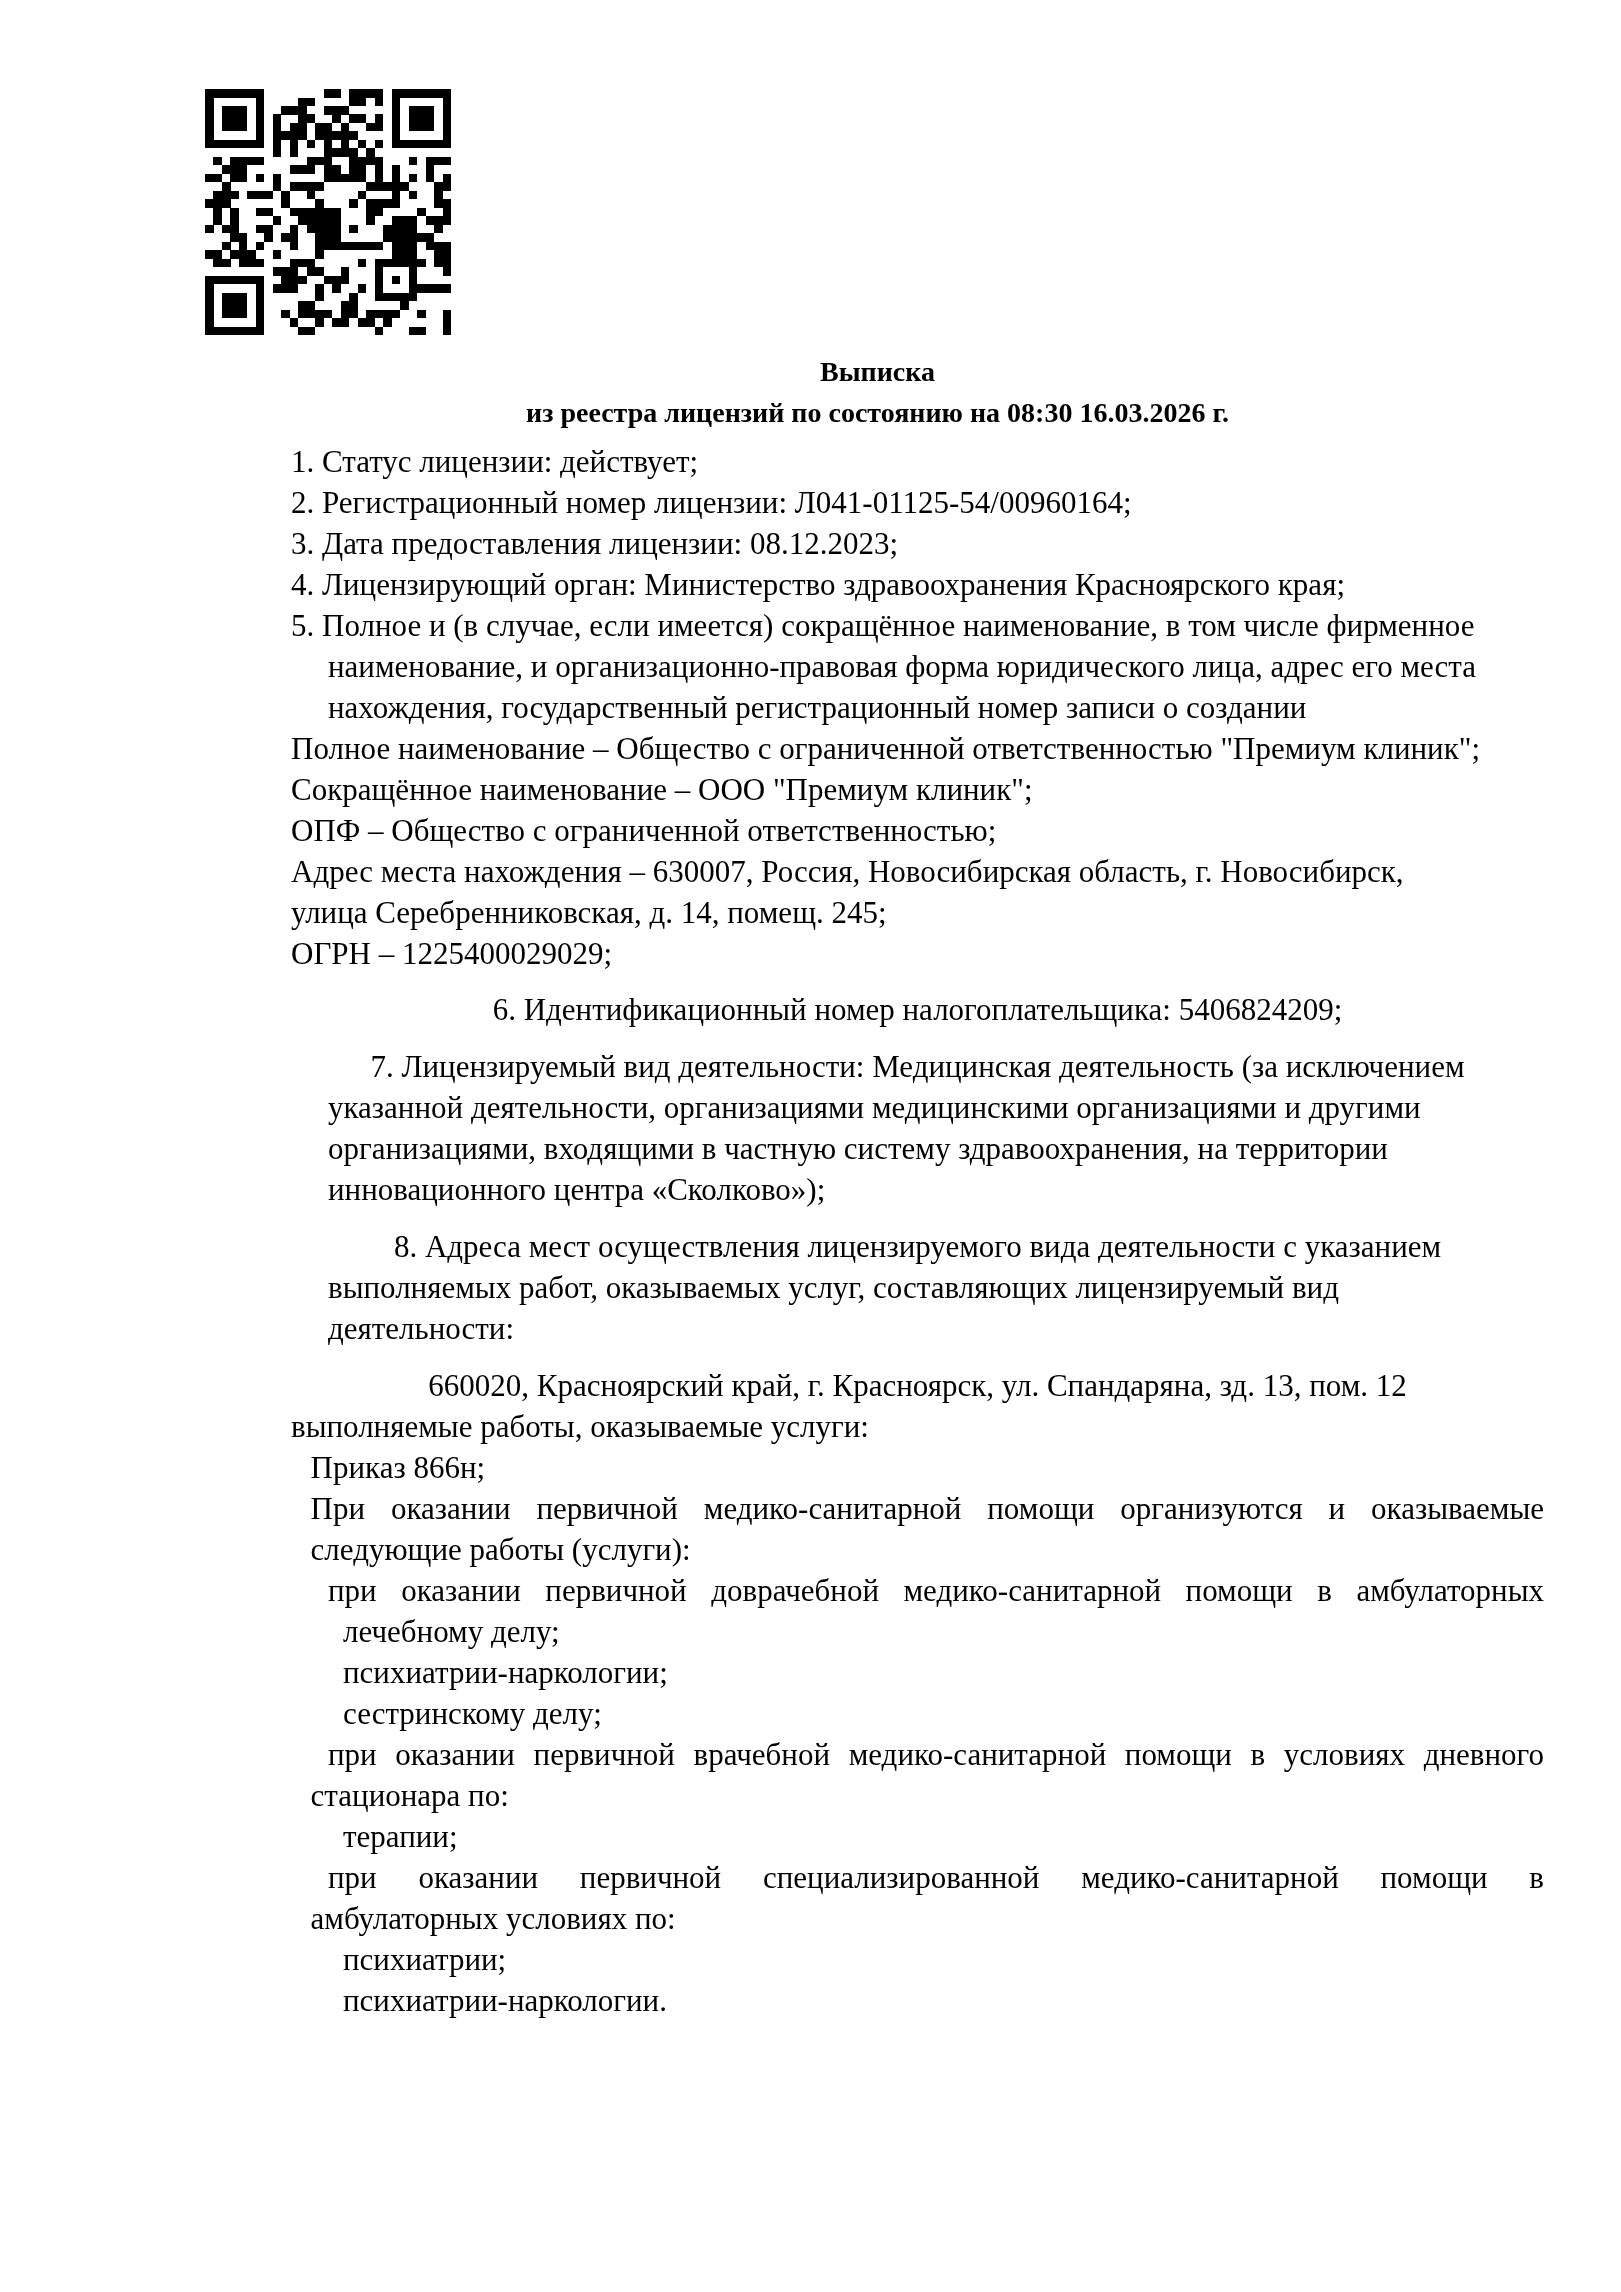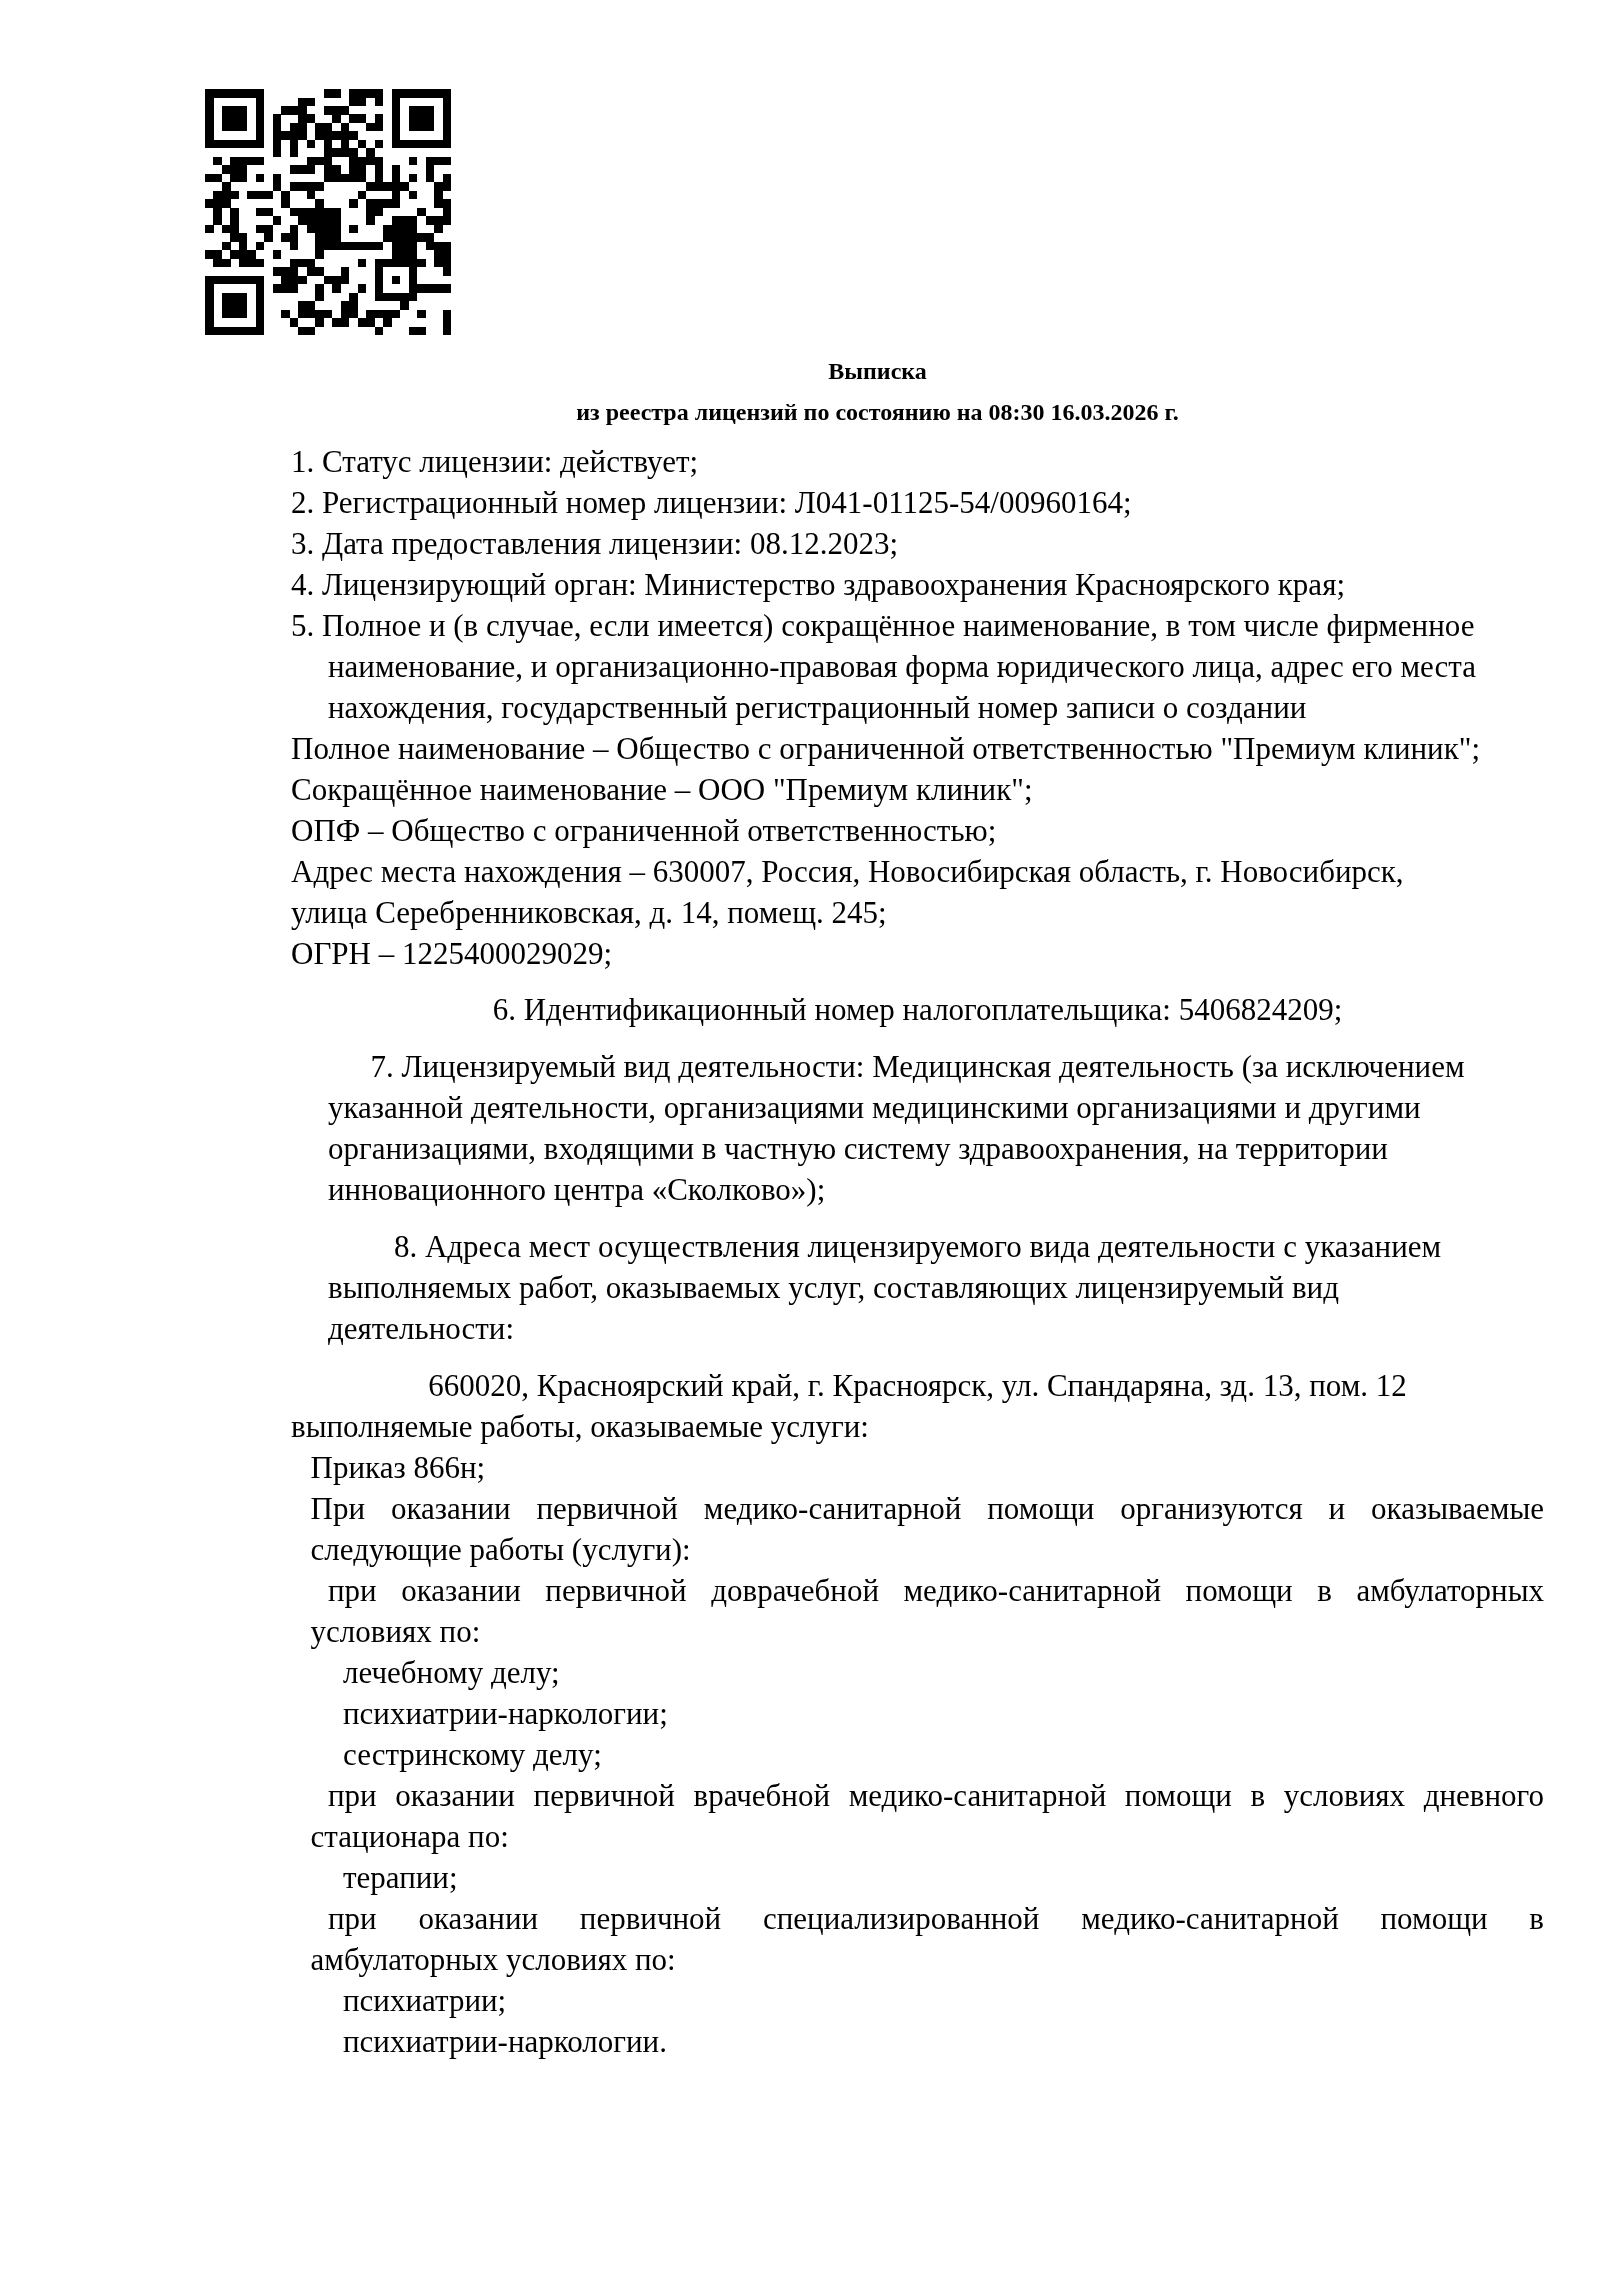--- a/index.html
+++ b/index.html
@@ -29,21 +29,21 @@
     position: absolute;
     left: 291px;
     top: 351px;
     width: 1253px;
     font-size: 31px;
   }
   .titles {
     text-align: center;
     padding-right: 80px;
     font-weight: bold;
-    font-size: 24px;
+    font-size: 28px;
     margin-bottom: 7.8px;
   }
   .titles .t-line { line-height: 41px; white-space: nowrap; }
   .line {
     line-height: 41px;
     white-space: nowrap;
   }
   .ind1 { padding-left: 19.6px; }
   .ind2 { padding-left: 37px; }
   .ind3 { padding-left: 52px; }
@@ -502,21 +502,20 @@
         <div class="line ind2">инновационного центра «Сколково»);</div>
         <div class="line ind0 gap">8. Адреса мест осуществления лицензируемого вида деятельности с указанием</div>
         <div class="line ind2">выполняемых работ, оказываемых услуг, составляющих лицензируемый вид</div>
         <div class="line ind2">деятельности:</div>
         <div class="line ind0 gap">660020, Красноярский край, г. Красноярск, ул. Спандаряна, зд. 13, пом. 12</div>
         <div class="line ind0">выполняемые работы, оказываемые услуги:</div>
         <div class="line ind1">Приказ 866н;</div>
         <div class="line ind1 just">При оказании первичной медико-санитарной помощи организуются и оказываемые</div>
         <div class="line ind1">следующие работы (услуги):</div>
         <div class="line ind2 just">при оказании первичной доврачебной медико-санитарной помощи в амбулаторных</div>
-        <div class="line ind1">условиях по:</div>
         <div class="line ind3">лечебному делу;</div>
         <div class="line ind3">психиатрии-наркологии;</div>
         <div class="line ind3">сестринскому делу;</div>
         <div class="line ind2 just">при оказании первичной врачебной медико-санитарной помощи в условиях дневного</div>
         <div class="line ind1">стационара по:</div>
         <div class="line ind3">терапии;</div>
         <div class="line ind2 just">при оказании первичной специализированной медико-санитарной помощи в</div>
         <div class="line ind1">амбулаторных условиях по:</div>
         <div class="line ind3">психиатрии;</div>
         <div class="line ind3">психиатрии-наркологии.</div>

